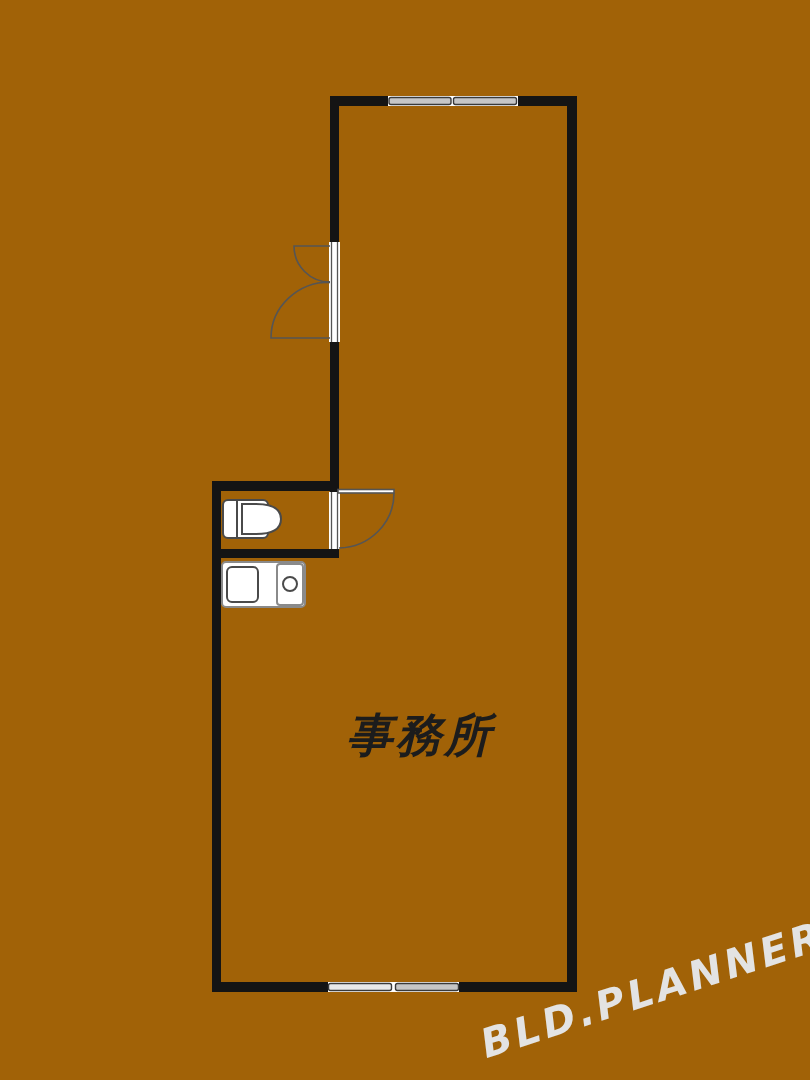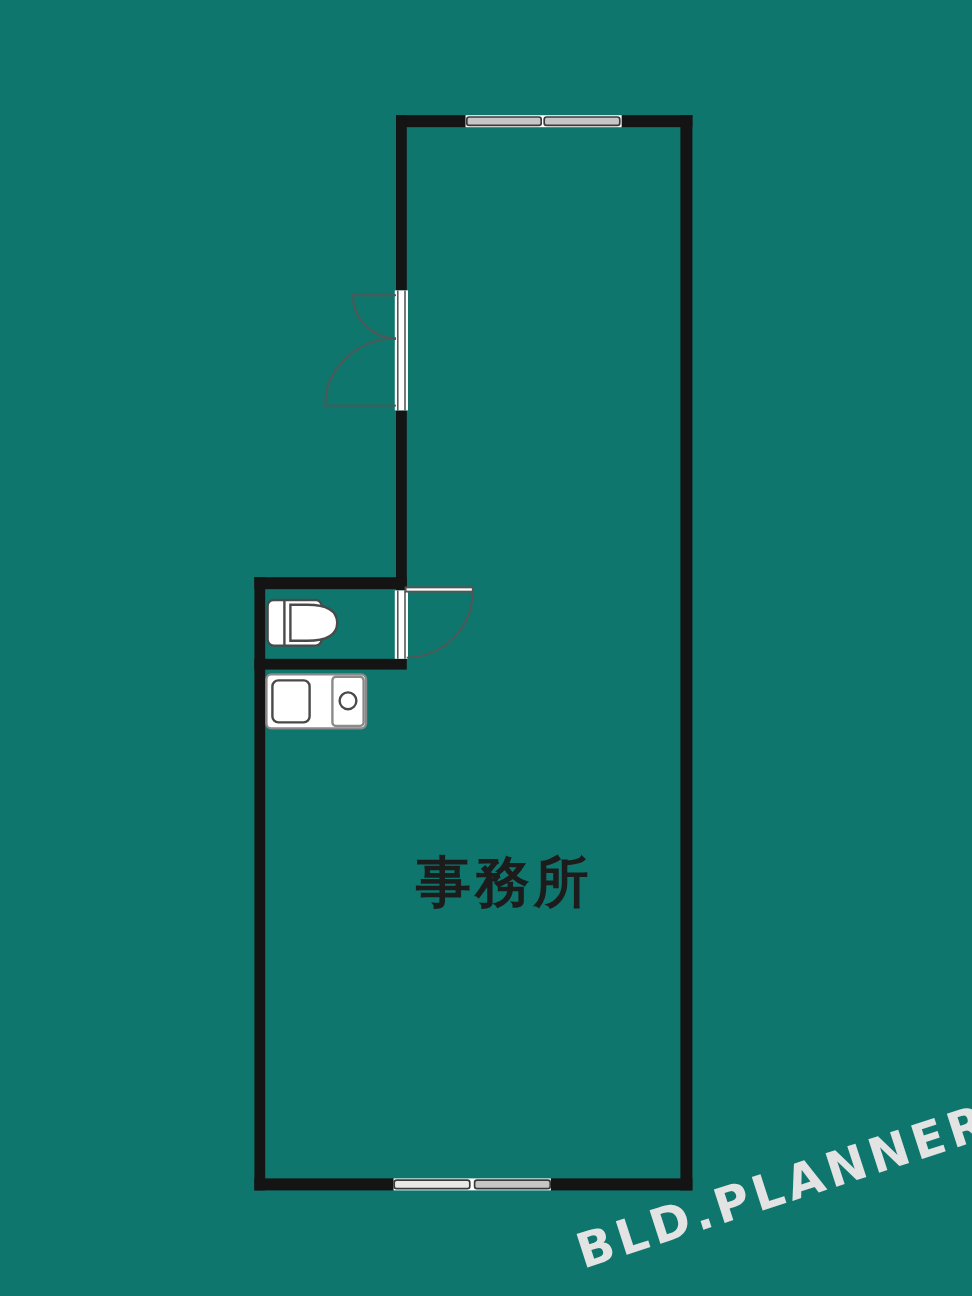--- a/index.html
+++ b/index.html
@@ -5,22 +5,23 @@
   html, body {
     margin: 0;
     padding: 0;
     background: #ffffff;
     font-family: "DejaVu Sans", "Liberation Sans", sans-serif;
   }
   .stage {
     position: relative;
     width: 810px;
     height: 1080px;
-    background: #0f766e;
+    background: #a16207;
     overflow: hidden;
+    font-style: italic;
   }
   .plan-svg {
     position: absolute;
     left: 0;
     top: 0;
   }
   .room-label {
     position: absolute;
     left: 300px;
     top: 710px;

